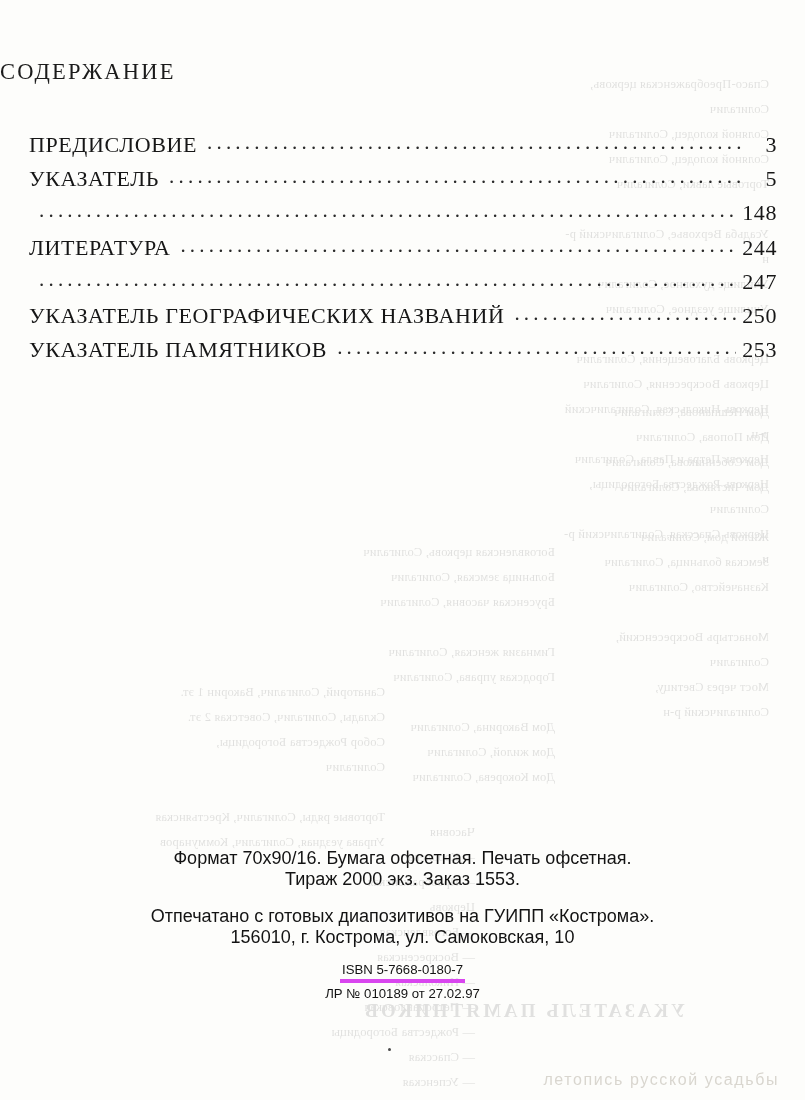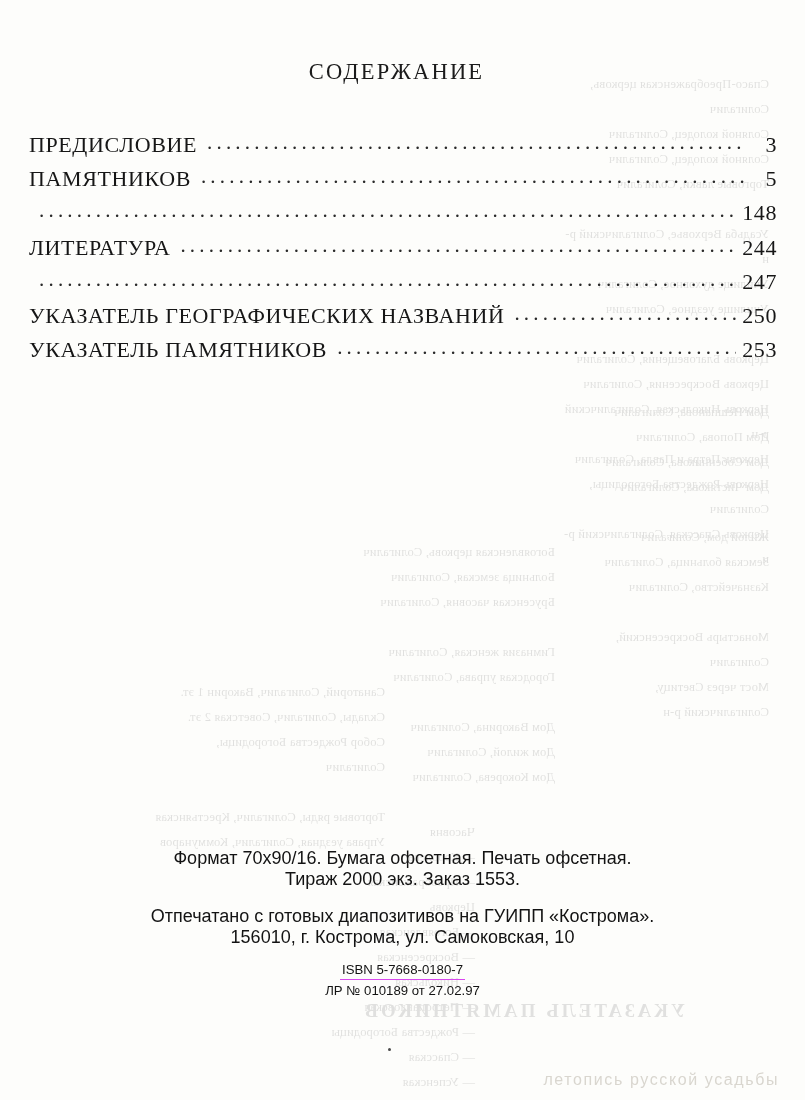--- a/index.html
+++ b/index.html
@@ -44,21 +44,21 @@
   }
   .content {
     position: absolute;
     inset: 0;
   }
   .doc-title {
     position: absolute;
     top: 59px;
     left: 0;
     right: 12px;
-    text-align: center;
+    text-align: left;
     font-size: 22.5px;
     letter-spacing: 2.2px;
     color: #1b1b1b;
   }
   .toc {
     position: absolute;
     top: 132px;
     left: 29px;
     width: 748px;
   }
@@ -108,21 +108,21 @@
     left: 0;
     right: 0;
     text-align: center;
     font-family: "Liberation Sans", sans-serif;
     font-size: 13.2px;
     color: #131313;
   }
   .isbn-line {
     display: inline-block;
     padding: 0 2px 2px 2px;
-    border-bottom: 1px solid #d946ef;
+    border-bottom: 4px solid #d946ef;
   }
   .lr-line {
     display: block;
     margin-top: 3px;
   }
   .dot-mark {
     position: absolute;
     top: 1048px;
     left: 388px;
     width: 3px;
@@ -209,21 +209,21 @@
 
     <div class="toc">
 
       <div class="toc-row">
         <span class="toc-label">ПРЕДИСЛОВИЕ</span>
         <span class="toc-dots">..................................................................................................</span>
         <span class="toc-page">3</span>
       </div>
 
       <div class="toc-row">
-        <span class="toc-label">ПАМЯТНИКОВ</span>
+        <span class="toc-label">УКАЗАТЕЛЬ</span>
         <span class="toc-dots">..................................................................................................</span>
         <span class="toc-page">5</span>
       </div>
 
       <div class="toc-row">
         <span class="toc-dots">..................................................................................................</span>
         <span class="toc-page">148</span>
       </div>
 
       <div class="toc-row">

